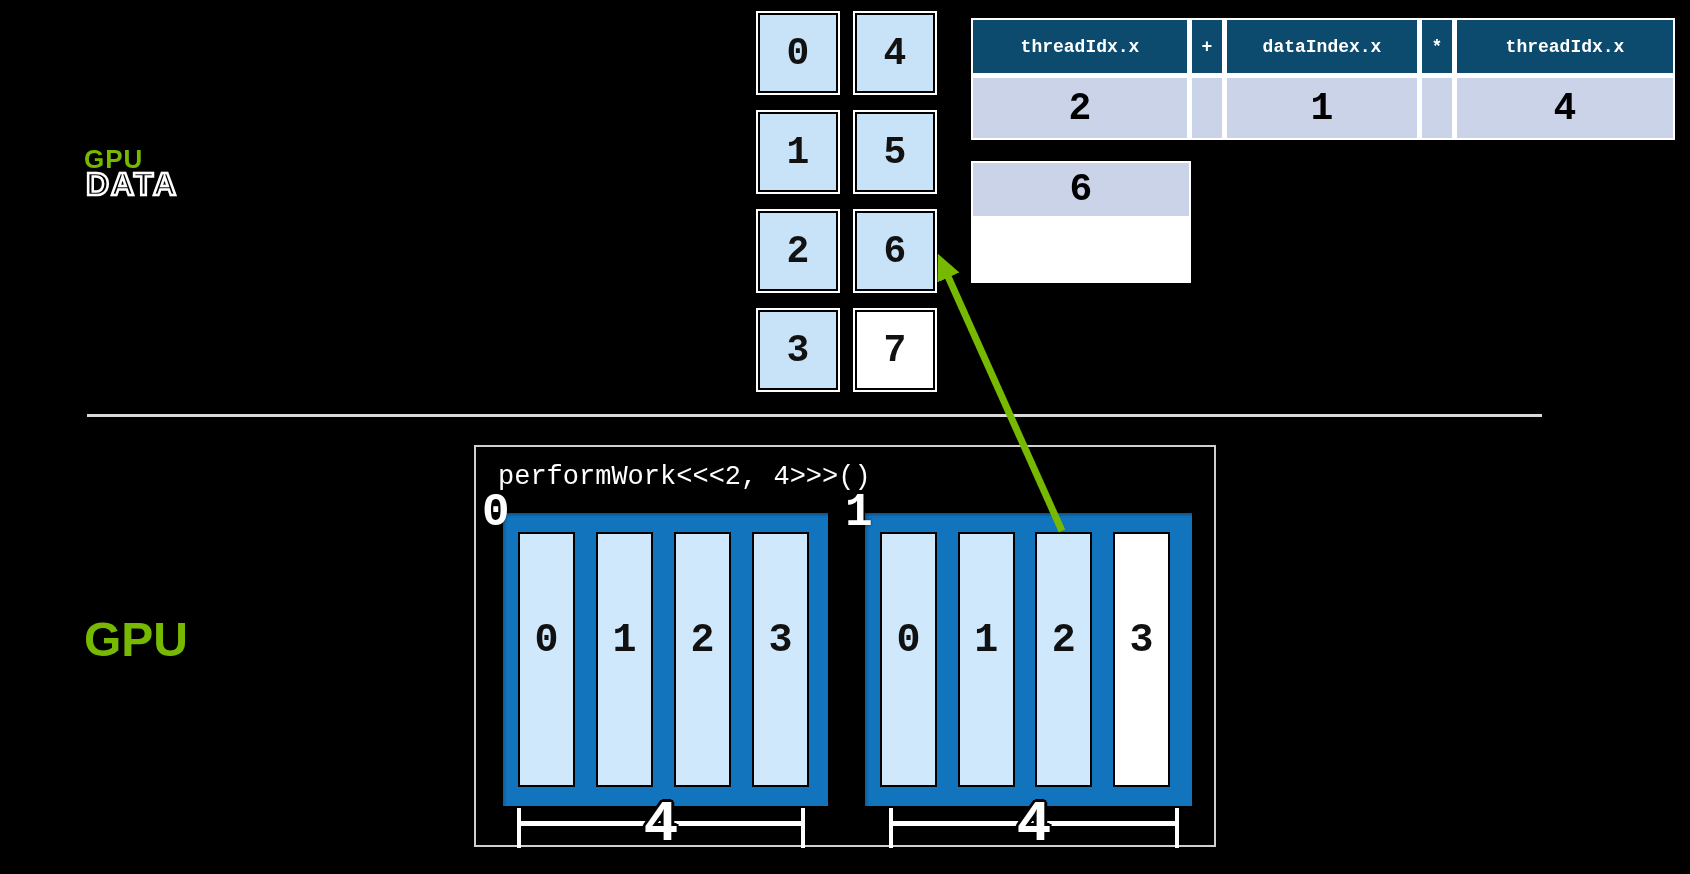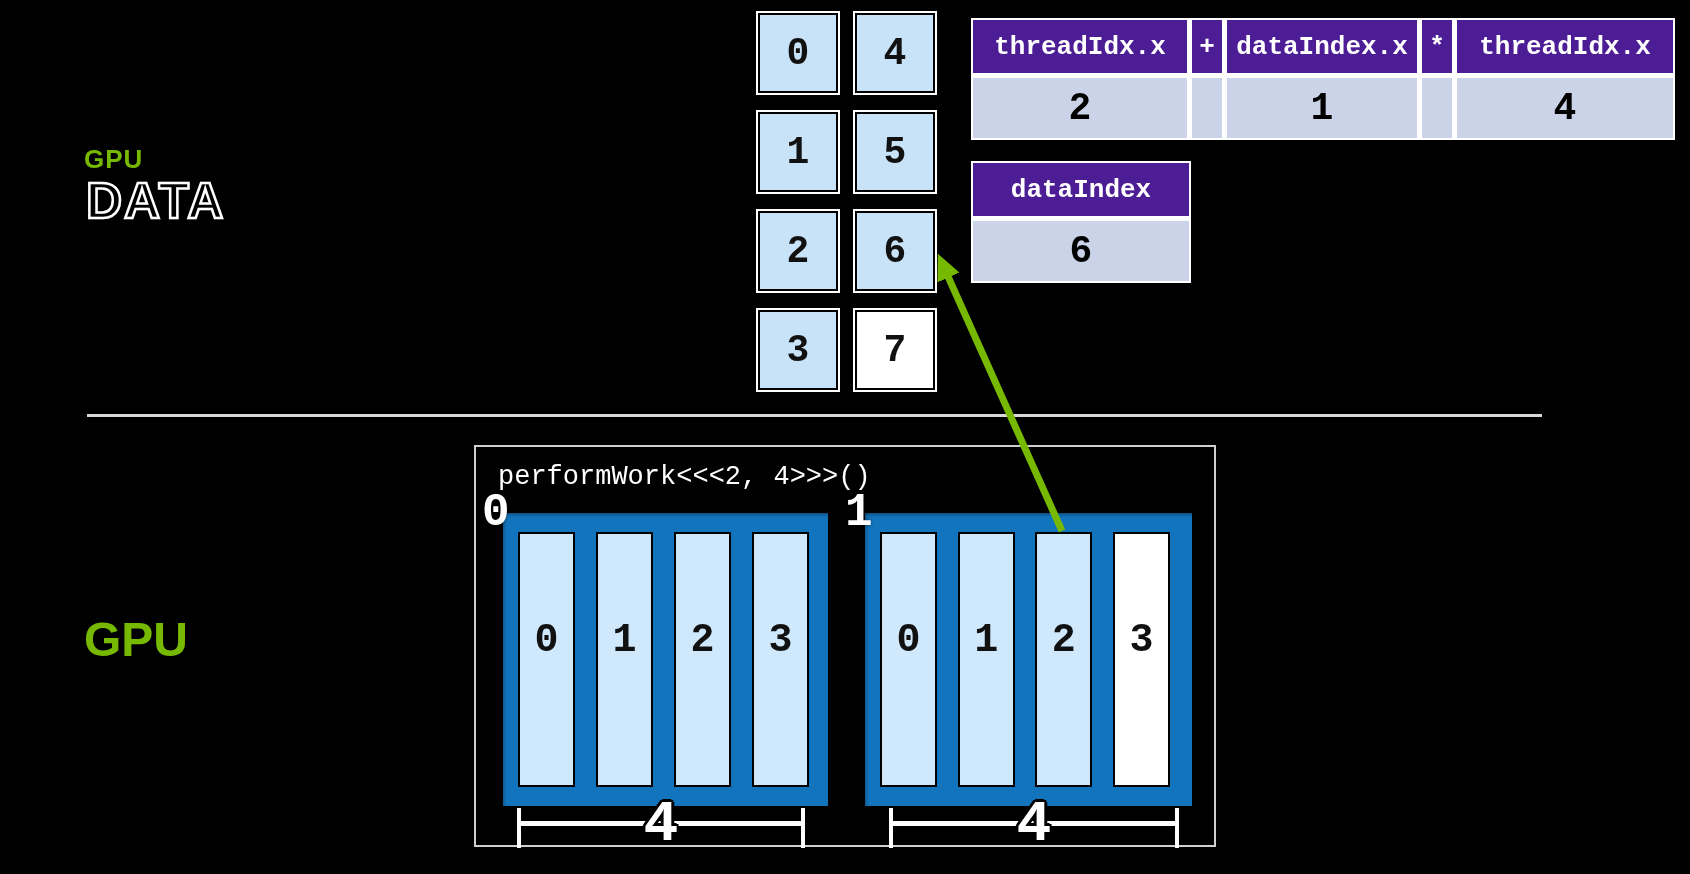--- a/index.html
+++ b/index.html
@@ -8,24 +8,24 @@
     overflow:hidden; font-family:"Liberation Mono", monospace;
   }
 
   
   .logo-gpu {
     position:absolute; left:84px; top:146px;
     color:#76b900; font-family:"Liberation Sans", sans-serif;
     font-weight:bold; font-size:26px; letter-spacing:1px; line-height:1;
   }
   .logo-data {
-    position:absolute; left:86px; top:176px;
+    position:absolute; left:86px; top:168px;
     color:#000; -webkit-text-stroke:2.5px #fff;
     font-family:"Liberation Sans", sans-serif; font-weight:bold;
-    font-size:50px; letter-spacing:2px; line-height:1;
+    font-size:32px; letter-spacing:2px; line-height:1;
   }
 
   
   .cell {
     position:absolute; width:80px; height:80px; box-sizing:border-box;
     background:#c8e2f7; border:2px solid #000; outline:2px solid #fff;
     display:flex; align-items:center; justify-content:center;
     font-weight:bold; font-size:38px; color:#111;
   }
   .cell.white { background:#fff; }
@@ -33,21 +33,21 @@
   .row0 { top:13px; } .row1 { top:112px; } .row2 { top:211px; } .row3 { top:310px; }
 
   
   .ftable {
     position:absolute; left:971px; top:18px;
     display:grid; grid-template-columns:214px 30px 190px 30px 216px;
     grid-template-rows:53px 60px; gap:5px;
     background:#fff; border:2px solid #fff;
   }
   .fhead {
-    background:#4c1d95; color:#fff; font-weight:bold; font-size:26px;
+    background:#0c4a6e; color:#fff; font-weight:bold; font-size:18px;
     display:flex; align-items:center; justify-content:center;
   }
   .fval {
     background:#cbd3e8; color:#000; font-weight:bold; font-size:38px;
     display:flex; align-items:center; justify-content:center;
   }
 
   
   .dtable {
     position:absolute; left:971px; top:161px;
@@ -131,21 +131,20 @@
     <div class="fhead">*</div>
     <div class="fhead">threadIdx.x</div>
     <div class="fval">2</div>
     <div class="fval"></div>
     <div class="fval">1</div>
     <div class="fval"></div>
     <div class="fval">4</div>
   </div>
 
   <div class="dtable">
-    <div class="fhead">dataIndex</div>
     <div class="fval">6</div>
   </div>
 
   <div class="divider"></div>
 
   <div class="gpu-label">GPU</div>
   <div class="gpu-box"></div>
   <div class="kernel">performWork&lt;&lt;&lt;2, 4&gt;&gt;&gt;()</div>
 
   <div class="block-label bl0">0</div>

